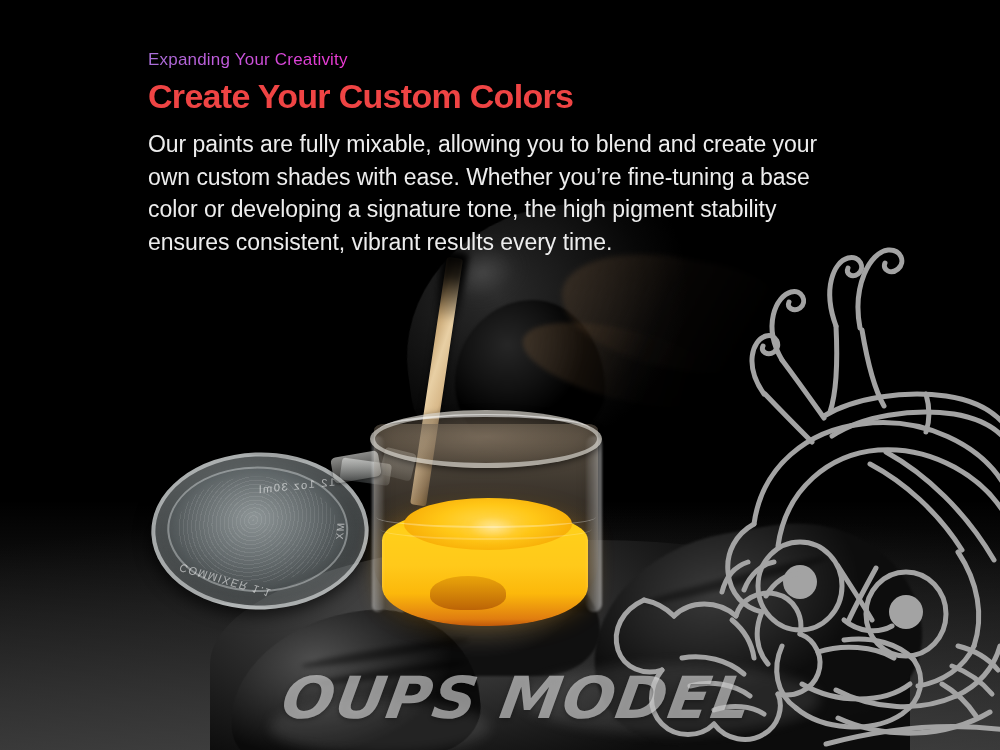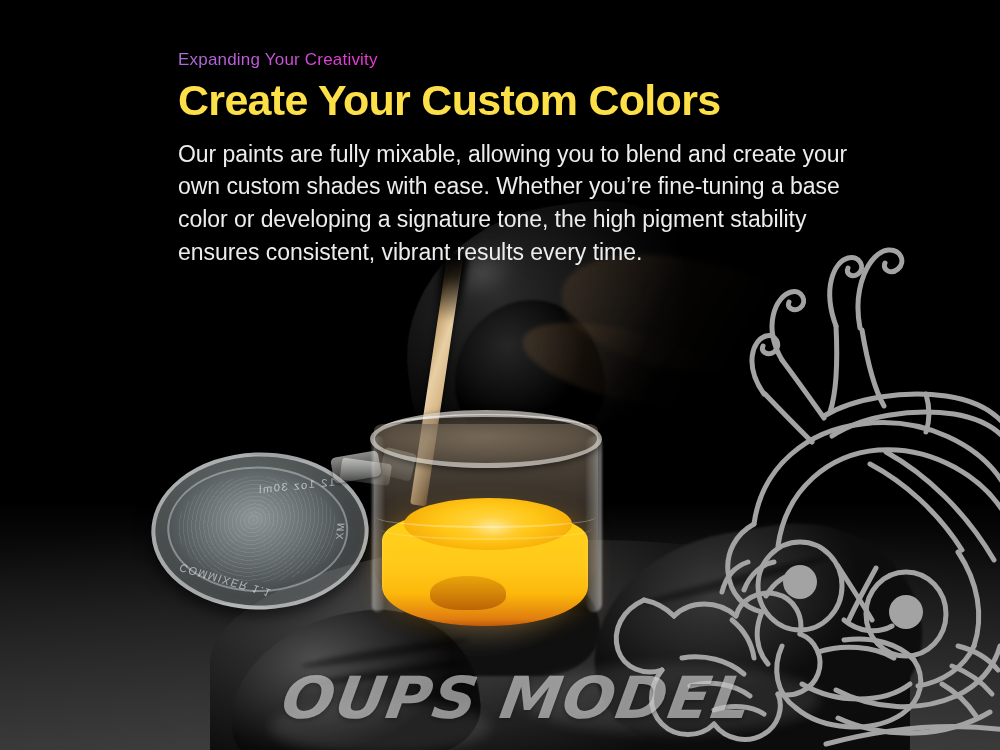--- a/index.html
+++ b/index.html
@@ -289,34 +289,33 @@
     color:rgba(228,228,228,.60);
     transform:skewX(-9deg) scaleX(1.06);
     text-shadow:0 2px 4px rgba(0,0,0,.28);
     white-space:nowrap;
   }
 
   
   .copy{
     position:absolute; left:148px; top:50px; width:720px;
     z-index:9;
-    margin-left:30px;
   }
   .eyebrow{
     font-family:"Liberation Sans", sans-serif;
     font-size:17px; font-weight:400; letter-spacing:.2px;
     background:linear-gradient(90deg, #a96fd8 0%, #c45ade 40%, #e23fd8 80%, #ee3ad4 100%);
     -webkit-background-clip:text; background-clip:text;
     -webkit-text-fill-color:transparent; color:transparent;
     margin-bottom:8px;
     display:inline-block;
   }
   .headline{
     font-family:"Liberation Sans", sans-serif;
-    font-size:43px; font-weight:bold; color:#fde047;
+    font-size:34px; font-weight:bold; color:#ef4444;
     letter-spacing:-.7px; line-height:1.06;
     margin-bottom:14px;
   }
   .body-copy{
     font-family:"Liberation Sans", sans-serif;
     font-size:23px; font-weight:400; color:#ededed;
     line-height:1.42; letter-spacing:-.05px;
     max-width:710px;
   }
 </style>

